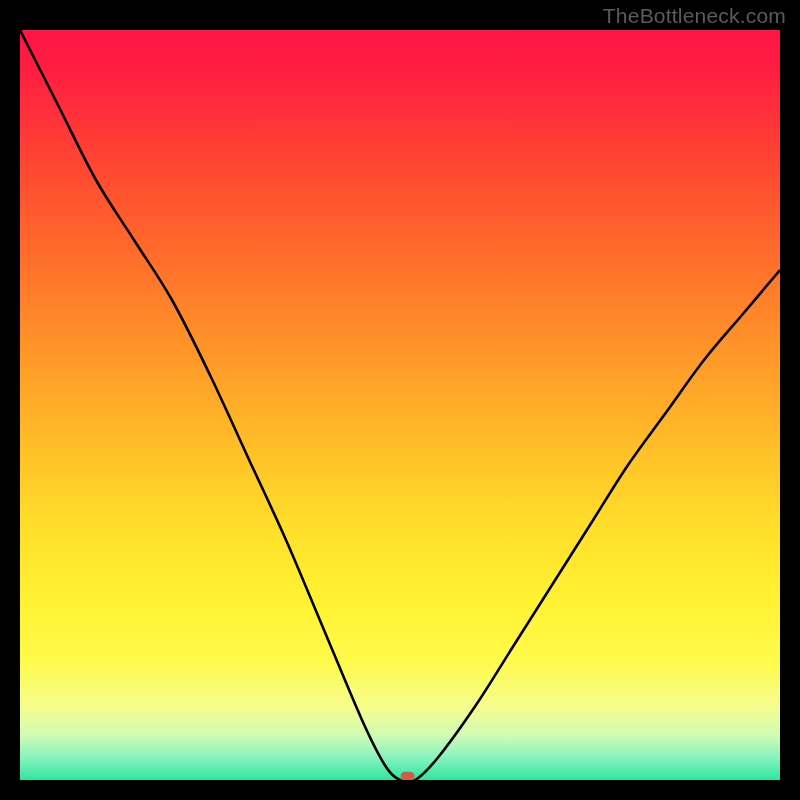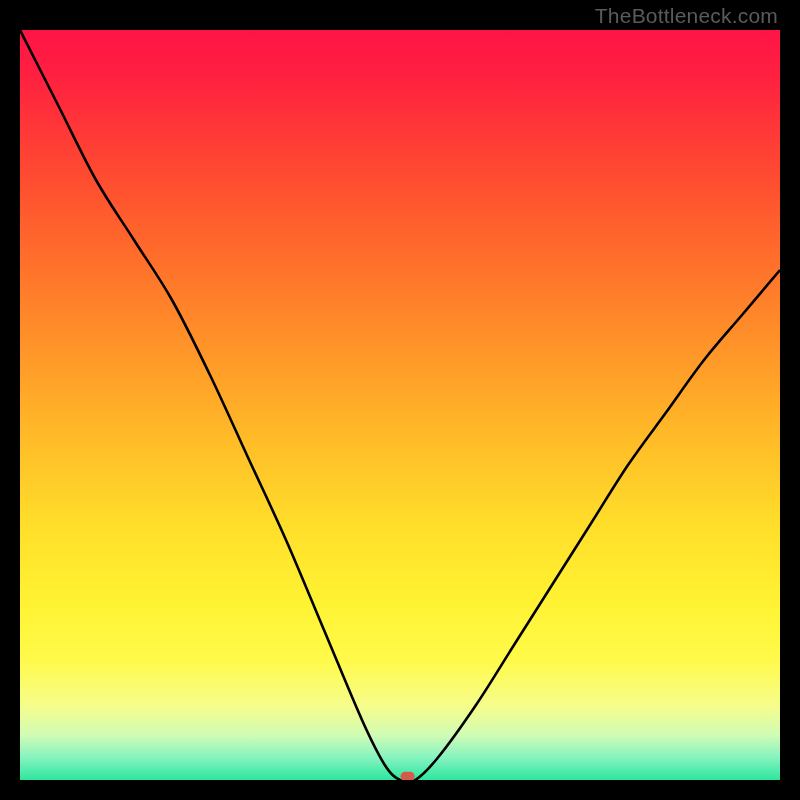--- a/index.html
+++ b/index.html
@@ -13,21 +13,21 @@
   }
   .frame {
     position: relative;
     width: 800px;
     height: 800px;
     background: #000;
   }
   .watermark {
     position: absolute;
     top: 4px;
-    right: 22px;
+    right: 14px;
     color: #5b5b5b;
     font-size: 21px;
     font-weight: 500;
     letter-spacing: 0.2px;
     z-index: 5;
     margin-left: 44px;
   }
   .plot-area {
     position: absolute;
     left: 20px;

